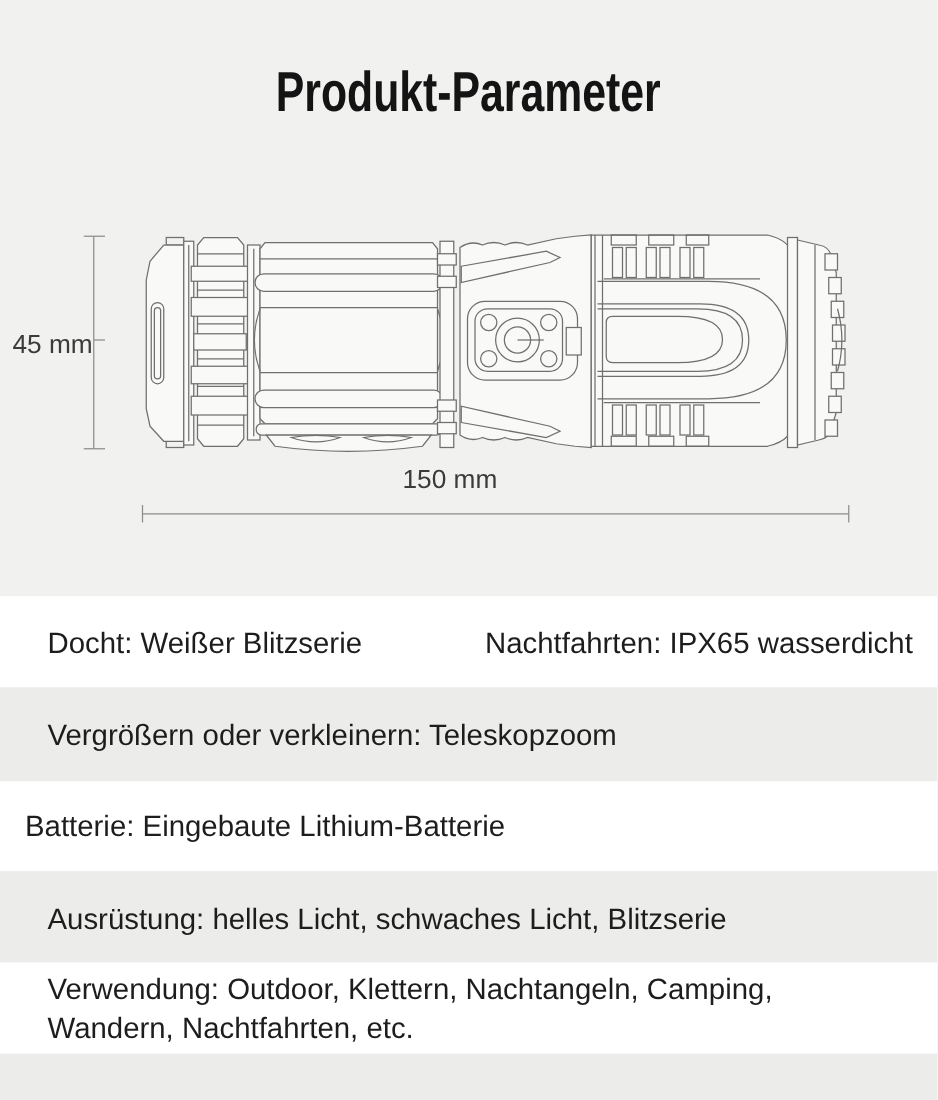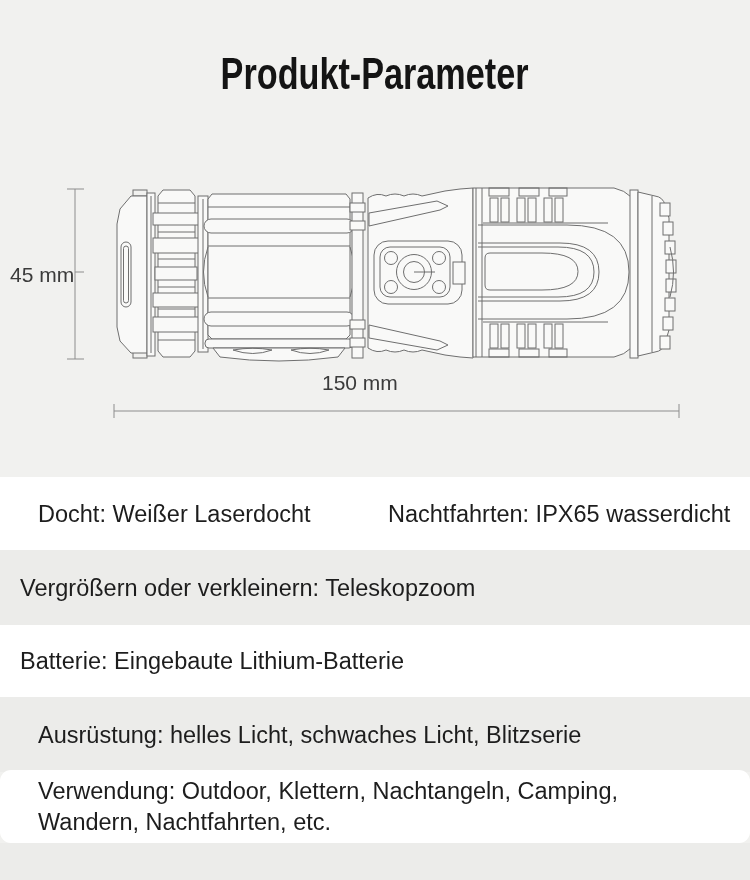--- a/index.html
+++ b/index.html
@@ -27,24 +27,24 @@
   svg.draw .f{fill:#f9f9f8;}
   svg.draw .dim{stroke:#8d8d8d;}
   svg.draw text{stroke:none;fill:#3b3b3b;font-size:21px;font-family:"Liberation Sans",sans-serif;}
   
   .band{position:absolute;left:0;width:750px;display:flex;align-items:center;box-sizing:border-box;}
   .band.white{background:#ffffff;}
   .band.gray{background:#ececea;}
   .band .spec{font-size:23.5px;line-height:30px;color:#1d1d1d;}
   #row1{top:477px;height:73px;padding-left:38px;}
   #row1 .spec.right{position:absolute;left:388px;}
-  #row2{top:550px;height:75px;padding-left:20px;}
+  #row2{top:550px;height:75px;padding-left:38px;}
   #row3{top:625px;height:72px;padding-left:20px;}
   #row4{top:697px;height:75px;padding-left:38px;}
-  #row5{top:770px;height:73px;padding-left:38px;border-radius:11px;}
+  #row5{top:770px;height:73px;padding-left:38px;}
   #row5 .spec{max-width:632px;line-height:31px;}
   #row6{top:843px;height:37px;}
 </style>
 </head>
 <body>
 
 <div id="screen">
 
   <div class="title-wrap">
     <h1>Produkt-Parameter</h1>
@@ -181,21 +181,21 @@
       <rect class="f" x="666" y="260" width="10" height="13"></rect>
       <rect class="f" x="666" y="279" width="10" height="13"></rect>
       <rect class="f" x="665" y="298" width="10" height="13"></rect>
       <rect class="f" x="663" y="317" width="10" height="13"></rect>
       <rect class="f" x="660" y="336" width="10" height="13"></rect>
       <path d="M670 247 Q677 272 670 297"></path>
     </g>
   </svg>
 
   <div id="row1" class="band white">
-    <span class="spec">Docht: Weißer Laserdocht</span>
+    <span class="spec">Docht: Weißer Blitzserie</span>
     <span class="spec right">Nachtfahrten: IPX65 wasserdicht</span>
   </div>
 
   <div id="row2" class="band gray">
     <span class="spec">Vergrößern oder verkleinern: Teleskopzoom</span>
   </div>
 
   <div id="row3" class="band white">
     <span class="spec">Batterie: Eingebaute Lithium-Batterie</span>
   </div>

